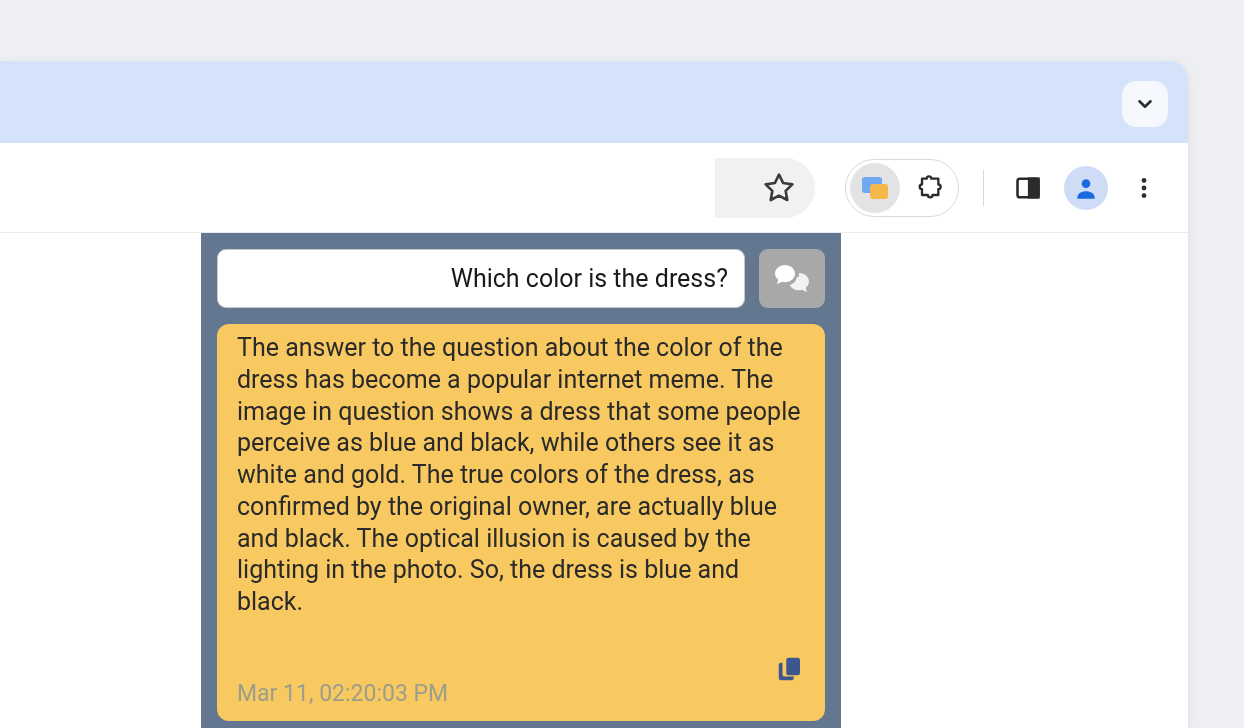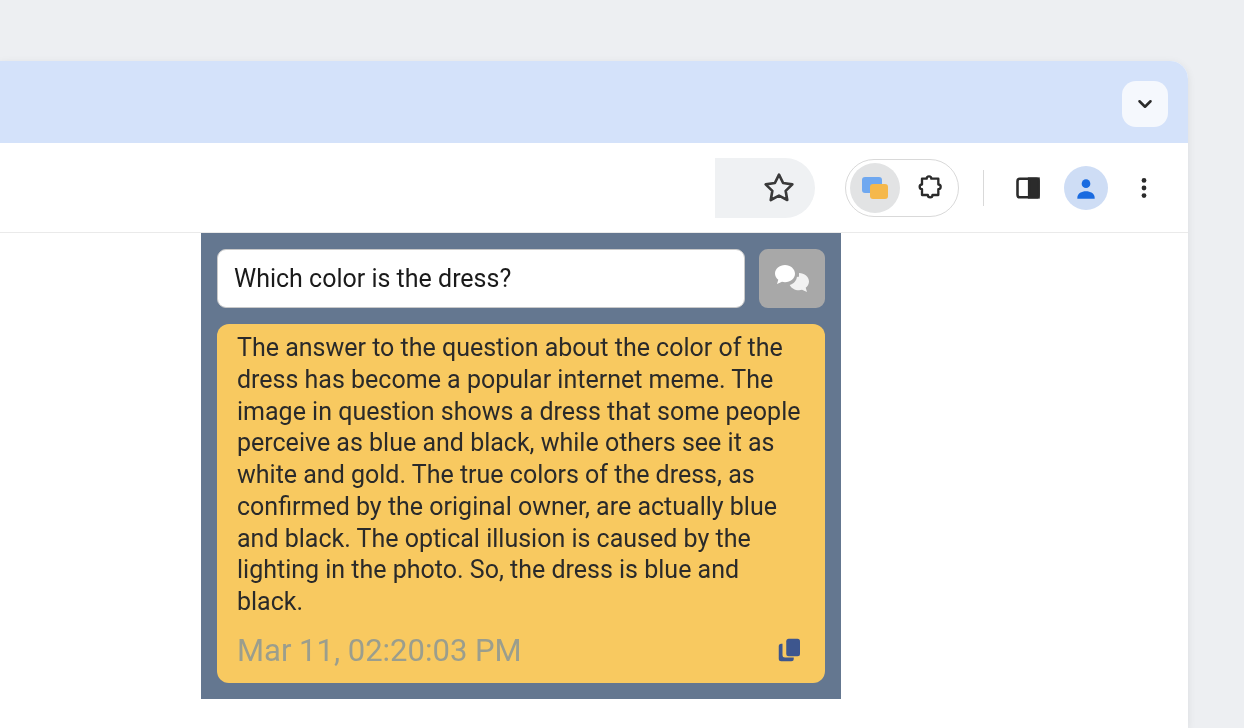--- a/index.html
+++ b/index.html
@@ -162,20 +162,21 @@
     }
     .popup-input {
       flex: 1;
       background: #fff;
       border: 1px solid #c9c9c9;
       border-radius: 9px;
       padding: 14px 16px;
       font-size: 25px;
       color: #1a1a1a;
       font-family: inherit;
+      text-align: right;
     }
     .send-btn {
       width: 66px;
       background: #a8a8a8;
       border-radius: 9px;
       display: flex;
       align-items: center;
       justify-content: center;
       cursor: pointer;
     }
@@ -189,22 +190,23 @@
       line-height: 1.27;
       color: #2a2a2a;
       margin-bottom: 14px;
     }
     .answer-footer {
       display: flex;
       align-items: center;
       justify-content: space-between;
     }
     .timestamp {
-      font-size: 31px;
+      font-size: 23px;
       color: #9b9e8d;
+      margin-top: 48px;
     }
     .copy-btn {
       cursor: pointer;
       display: flex;
       align-items: center;
       justify-content: center;
     }
   </style>
 </head>
 <body>

